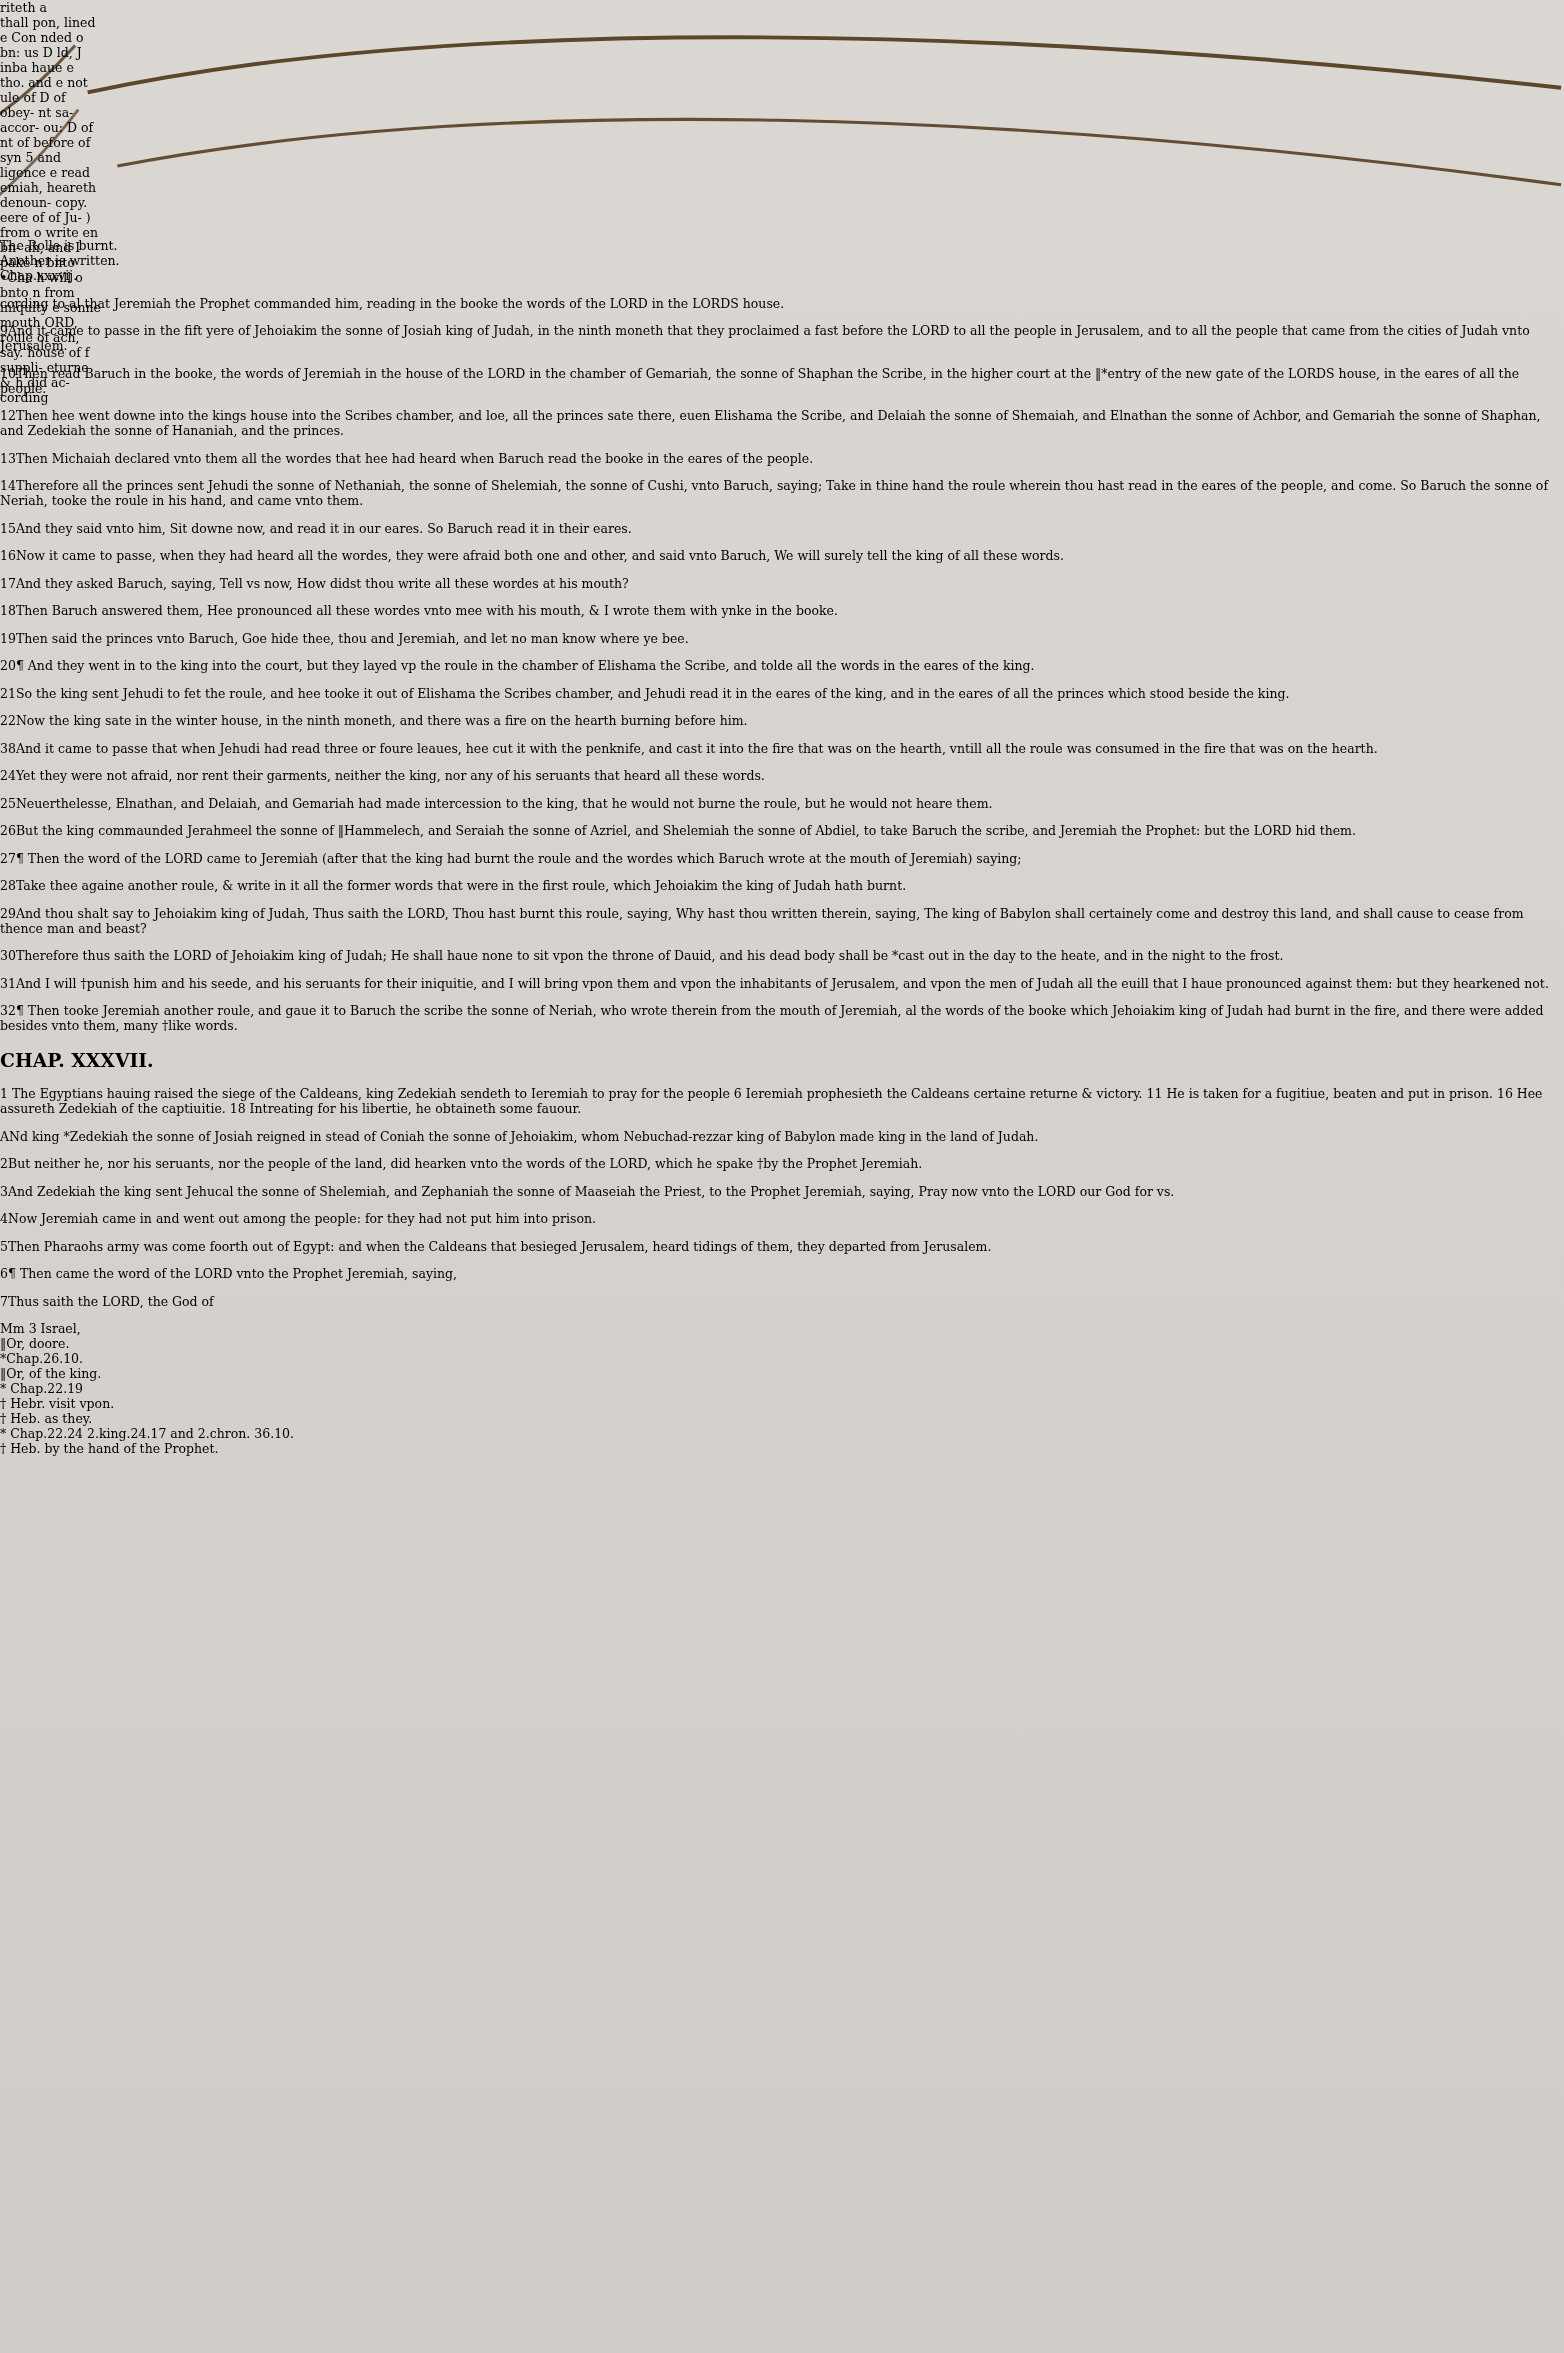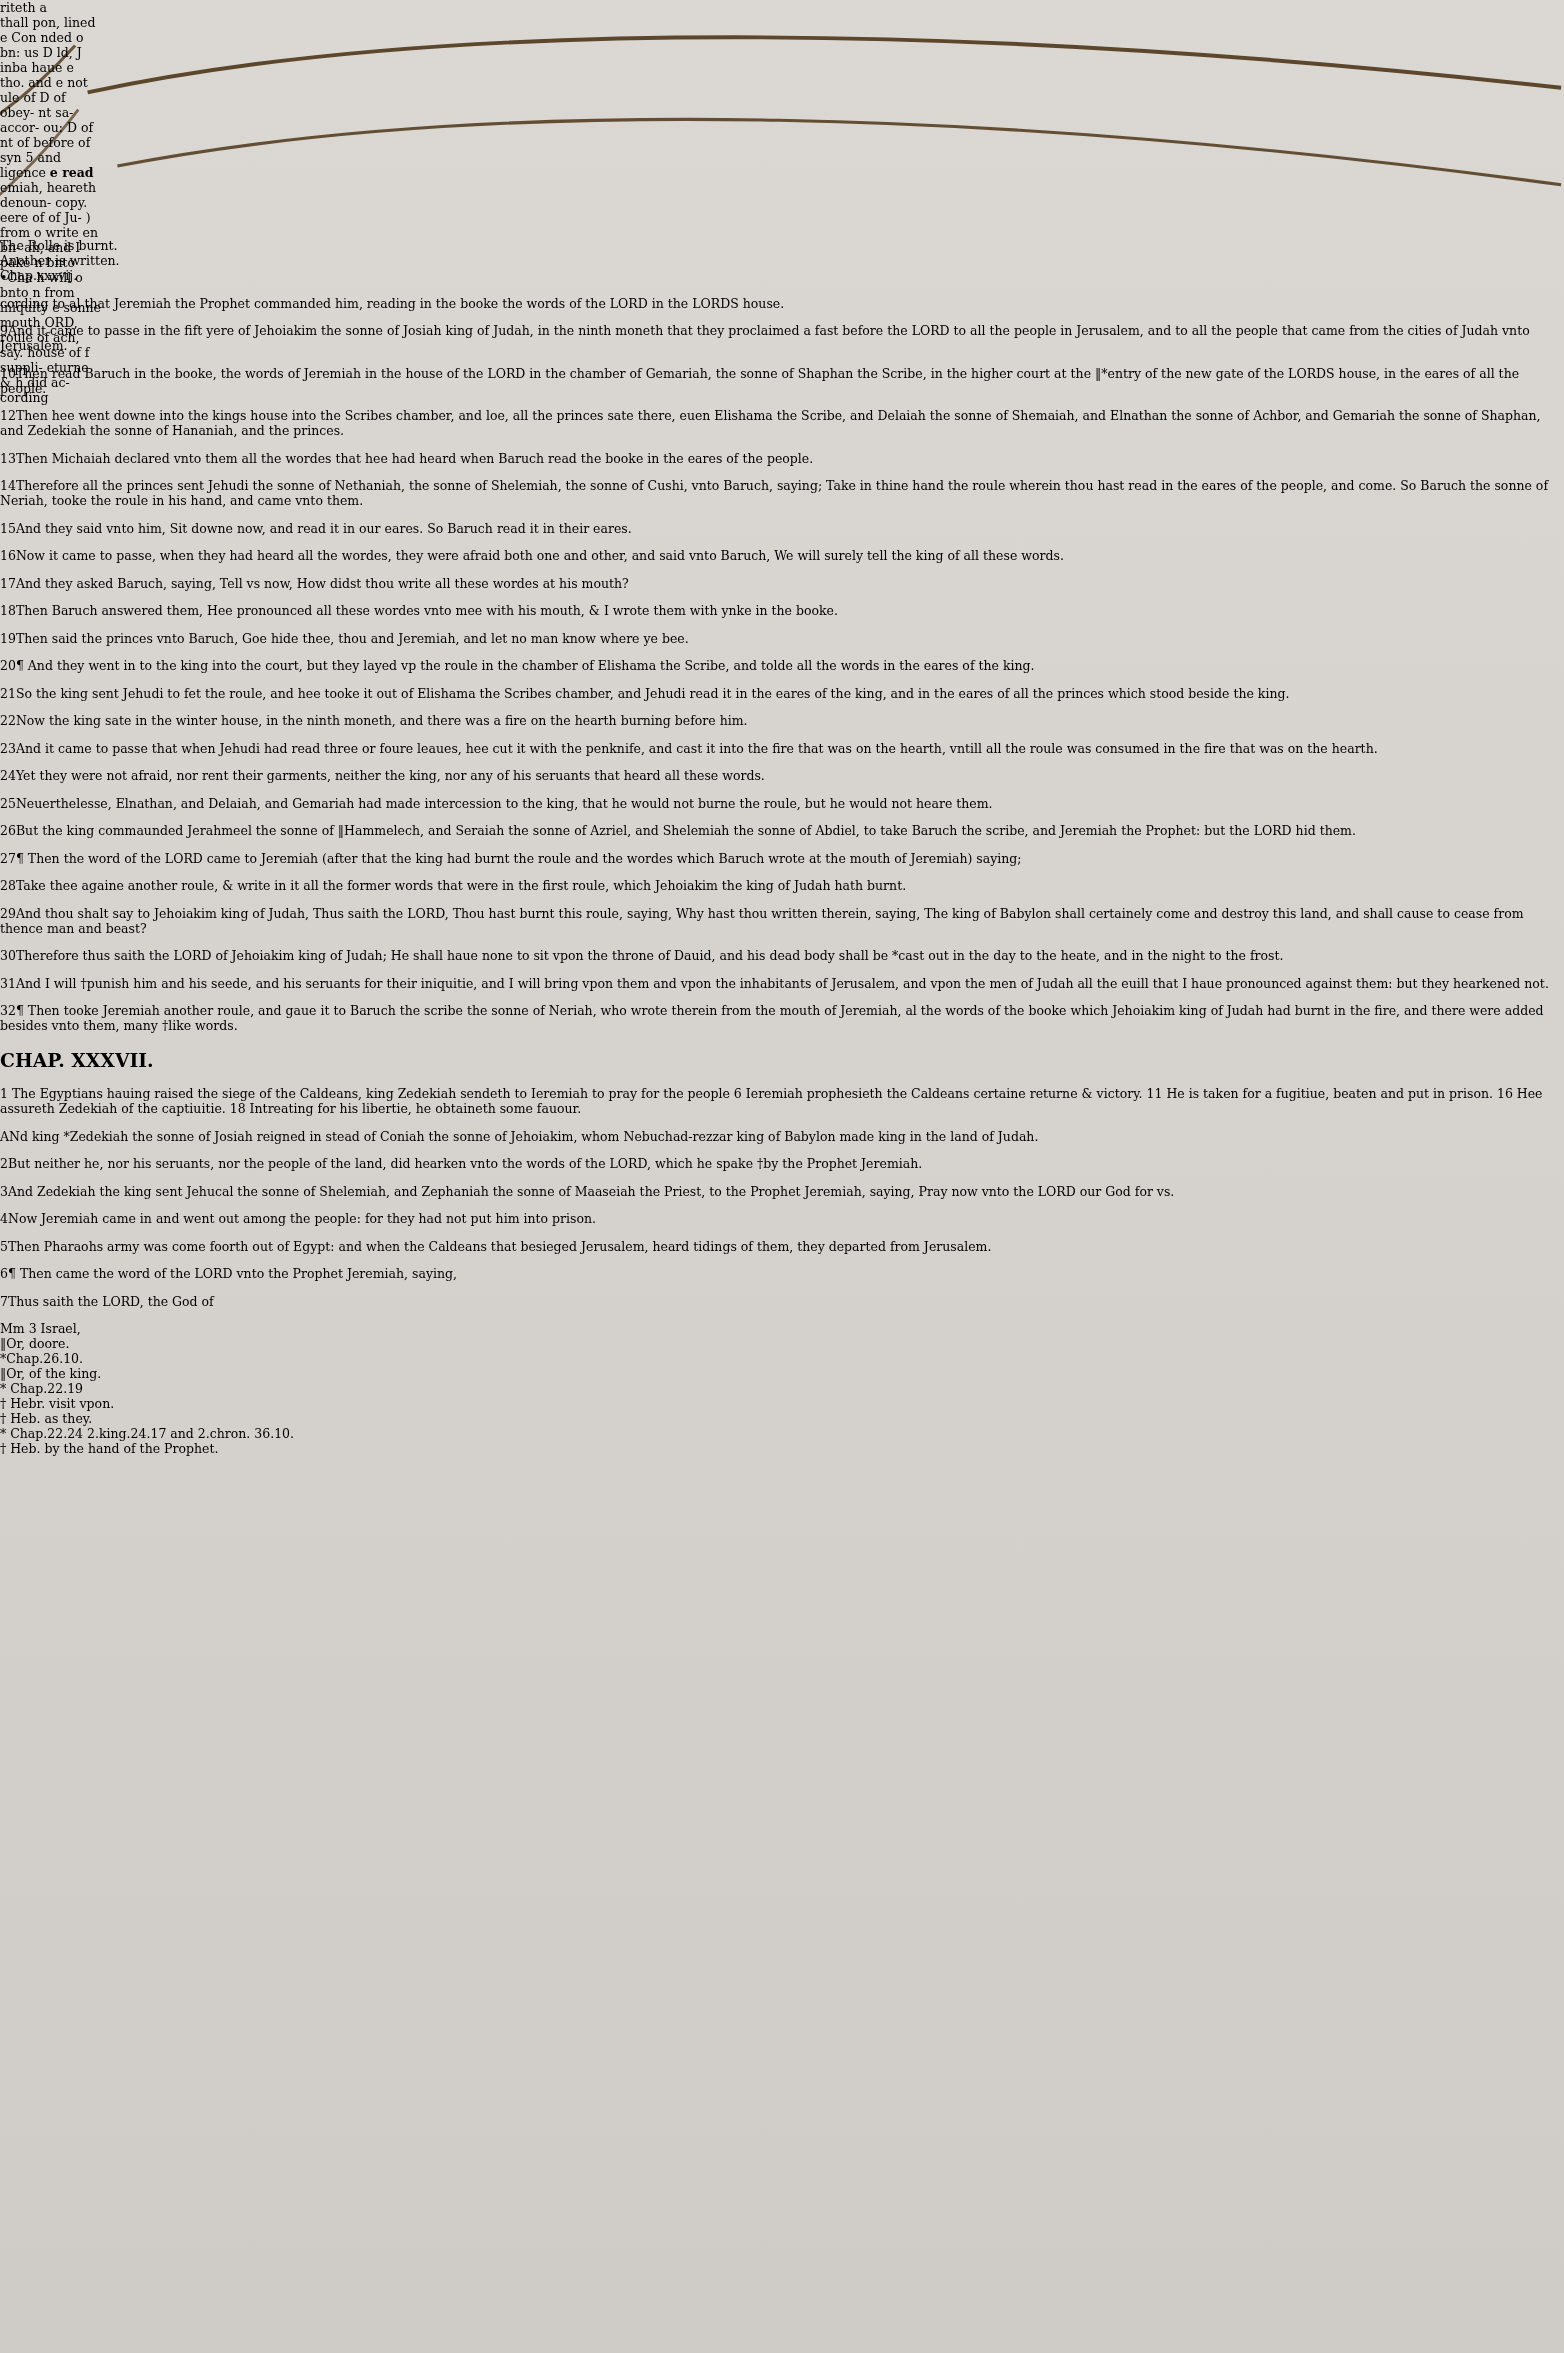--- a/index.html
+++ b/index.html
@@ -116,21 +116,21 @@
         <span class="frag" style="top: 955px;">nt of</span>
       
         <span class="frag" style="top: 988px;">before</span>
       
         <span class="frag" style="top: 1058px;">of syn</span>
       
         <span class="frag" style="top: 1147px;">5 and</span>
       
         <span class="frag" style="top: 1183px;">ligence</span>
       
-        <span class="frag" style="top: 1219px; font-weight: bold;">e read</span>
+        <span class="frag" style="top: 1219px;">e read</span>
       
         <span class="frag" style="top: 1255px;">emiah,</span>
       
         <span class="frag" style="top: 1291px;">heareth</span>
       
         <span class="frag" style="top: 1327px;">denoun-</span>
       
         <span class="frag" style="top: 1363px;">copy.</span>
       
         <span class="frag" style="top: 1434px;">eere of</span>
@@ -226,21 +226,21 @@
         <p class="verse"><span class="vnum">18</span><span class="bl">Then Baruch answered them, Hee pronounced all these wordes vnto mee with his mouth, &amp; I wrote them with ynke in the booke.</span></p>
 
         <p class="verse"><span class="vnum">19</span><span class="bl">Then said the princes vnto Baruch, Goe hide thee, thou and Jeremiah, and let no man know where ye bee.</span></p>
 
         <p class="verse"><span class="vnum">20</span><span class="bl">¶ And they went in to the king into the court, but they layed vp the roule in the chamber of Elishama the Scribe, and tolde all the words in the eares of the king.</span></p>
 
         <p class="verse"><span class="vnum">21</span><span class="bl">So the king sent Jehudi to fet the roule, and hee tooke it out of Elishama the Scribes chamber, and Jehudi read it in the eares of the king, and in the eares of all the princes which stood beside the king.</span></p>
 
         <p class="verse"><span class="vnum">22</span><span class="bl">Now the king sate in the winter house, in the ninth moneth, and there was a fire on the hearth burning before him.</span></p>
 
-        <p class="verse"><span class="vnum">23</span><span class="bl">And it came to passe that when Jehudi had read three or foure leaues, hee cut it with the penknife, and cast it into the fire that was on the hearth, vntill all the roule was consumed in the fire that was on the hearth.</span></p>
+        <p class="verse"><span class="vnum">38</span><span class="bl">And it came to passe that when Jehudi had read three or foure leaues, hee cut it with the penknife, and cast it into the fire that was on the hearth, vntill all the roule was consumed in the fire that was on the hearth.</span></p>
 
         <p class="verse"><span class="vnum">24</span><span class="bl">Yet they were not afraid, nor rent their garments, neither the king, nor any of his seruants that heard all these words.</span></p>
       </div>
   </div>
 
   
   <div class="col col-right">
     <div class="verses">
 
         <p class="verse"><span class="vnum">25</span><span class="bl">Neuerthelesse, Elnathan, and Delaiah, and Gemariah had made intercession to the king, that he would not burne the roule, but he would not heare them.</span></p>

